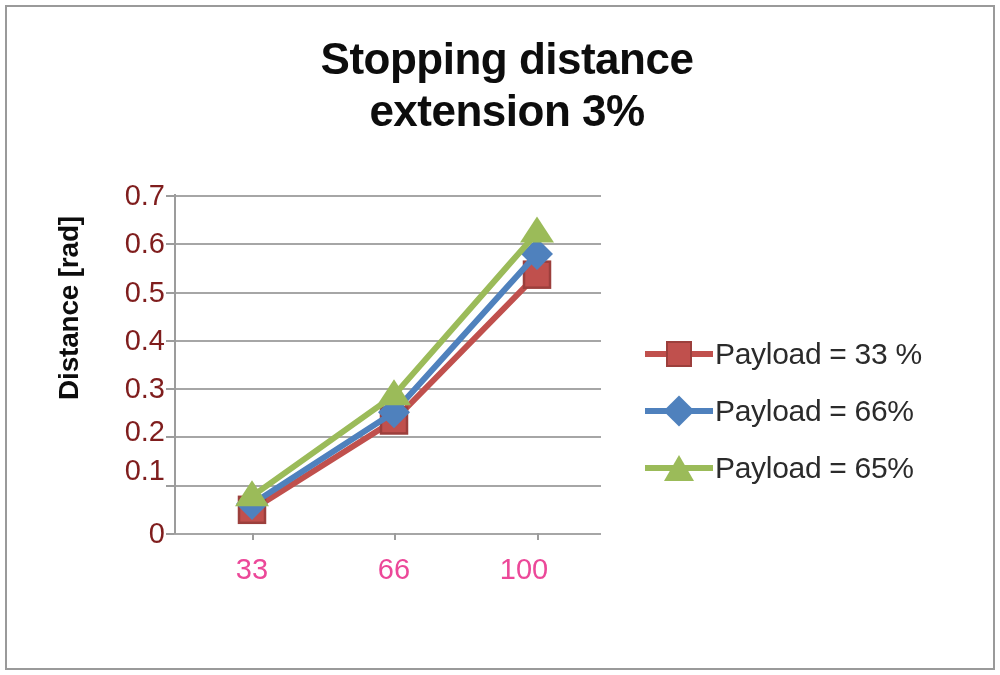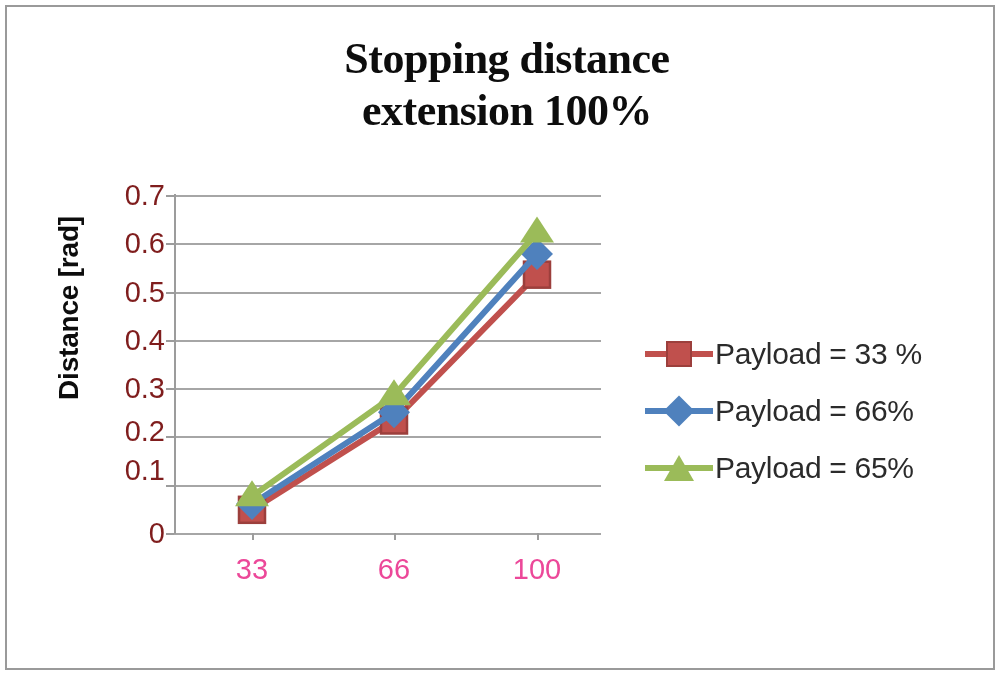--- a/index.html
+++ b/index.html
@@ -46,21 +46,20 @@
     position: absolute;
     left: 140px;
     top: 26px;
     width: 720px;
     text-align: center;
     color: #0d0d0d;
     font-weight: bold;
     font-size: 44px;
     line-height: 1.18;
     letter-spacing: -0.5px;
-    font-family: Liberation Serif, serif;
   }
   #title .t-line { display: block; white-space: nowrap; }
 
   
   
   #plot {
     position: absolute;
     left: 167px;
     top: 188px;
     width: 427px;
@@ -197,21 +196,21 @@
   }
 </style>
 </head>
 <body>
 
 <div id="frame">
   <div id="chart">
 
     <div id="title">
       <span class="t-line">Stopping distance</span>
-      <span class="t-line">extension 100%</span>
+      <span class="t-line">extension 3%</span>
     </div>
 
     <div id="y-axis-title">Distance [rad]</div>
 
     <div id="ylabels">
       <span class="ylabel" style="top:0px">0.7</span>
       <span class="ylabel" style="top:48.28px">0.6</span>
       <span class="ylabel" style="top:96.57px">0.5</span>
       <span class="ylabel" style="top:144.86px">0.4</span>
       <span class="ylabel" style="top:193.14px">0.3</span>
@@ -264,21 +263,21 @@
               <polygon points="220.00,184.27 237.00,210.27 203.00,210.27" fill="#9BBB59"></polygon>
               <polygon points="363.00,21.54 380.00,47.54 346.00,47.54" fill="#9BBB59"></polygon>
             </g>
           </g>
       </svg>
     </div>
 
     <div id="xlabels">
       <span class="xlabel" style="left:78px">33</span>
       <span class="xlabel" style="left:220px">66</span>
-      <span class="xlabel" style="left:363px">100</span>
+      <span class="xlabel" style="left:350px">100</span>
     </div>
 
 
     <div id="legend">
       <div class="legend-row">
         <span class="legend-key">
           <span class="kline" style="background:#C0504D"></span>
           <span class="kmark" style="width:26px;height:26px;margin-left:-13px;margin-top:-13px;background:#C0504D;border:2px solid #9c3f3c;box-sizing:border-box"></span>
         </span>
         <span class="legend-label">Payload = 33 %</span>

